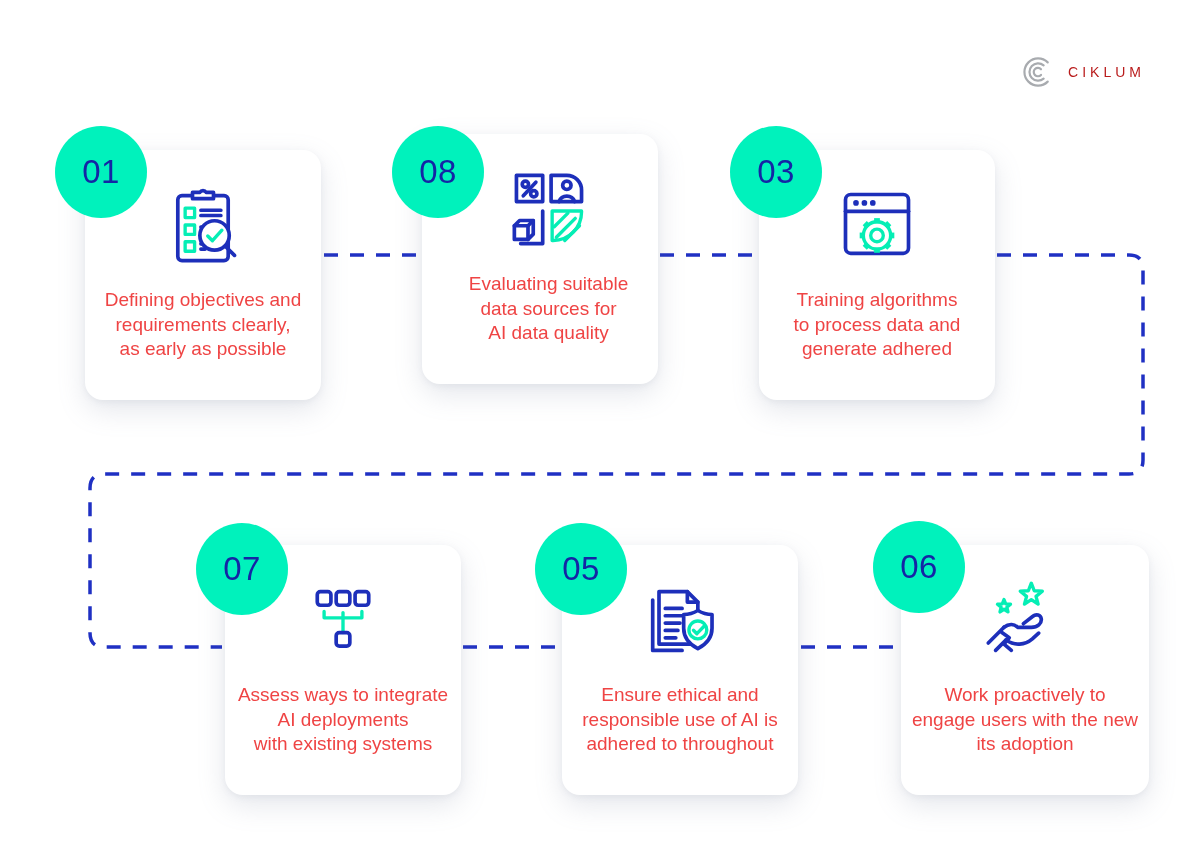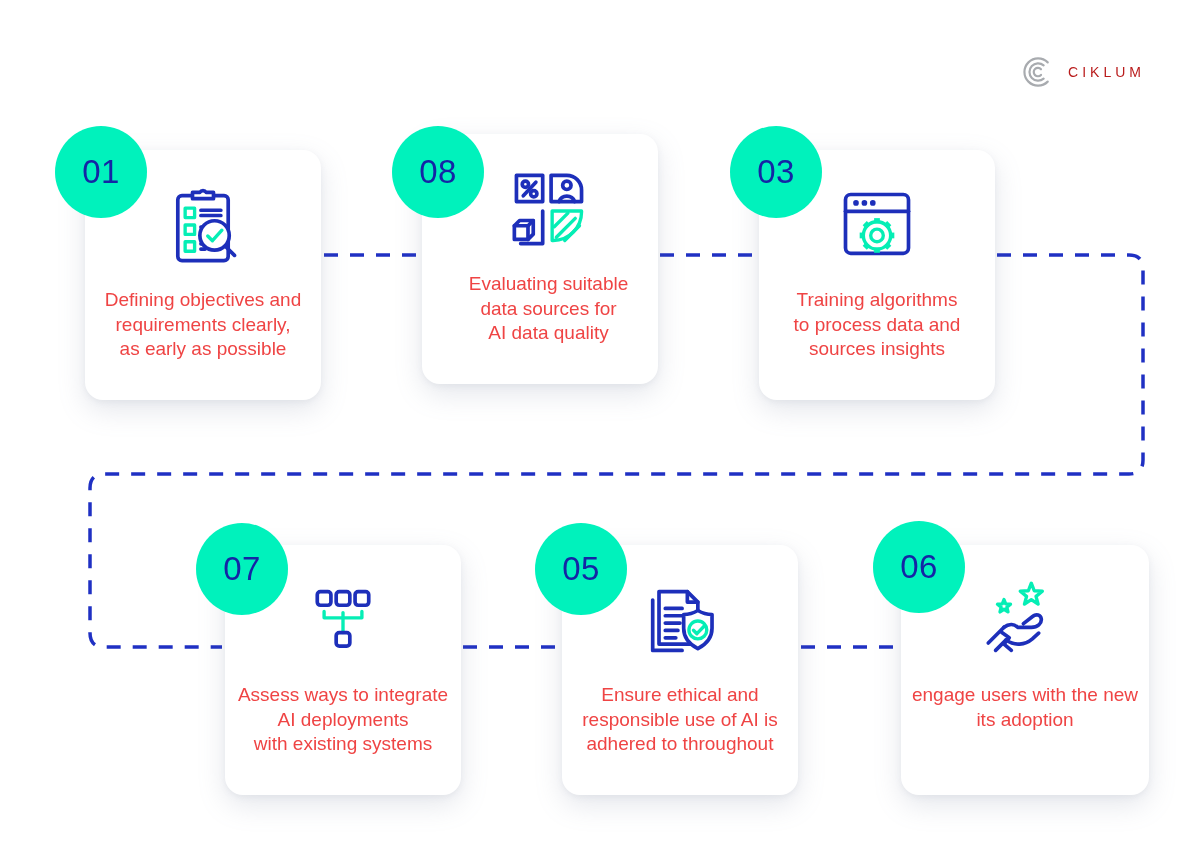--- a/index.html
+++ b/index.html
@@ -138,21 +138,21 @@
             <path d="M48.2 57.2 L51.7 60.7"></path>
             <path d="M28.3 60.7 L31.8 57.2"></path>
             <path d="M48.2 40.8 L51.7 37.3"></path>
           </g>
         </g>
       </svg>
     </div>
     <div class="card-text">
       <div>Training algorithms</div>
       <div>to process data and</div>
-      <div>sources insights</div>
+      <div>generate adhered</div>
     </div>
   </div>
 
   <div class="card card5">
     <div class="icon-box">
       <svg width="84" height="84" viewBox="0 0 80 80">
         <path class="ib" d="M14 20 V68 H42" stroke-width="3.2"></path>
         <path class="ib wf" d="M20 12 H47 L57 22 V62 H20 Z"></path>
         <path class="ib" d="M47 12 V22 H57" stroke-width="3"></path>
         <path class="ib" d="M26 28 H42 M26 35 H44 M26 42 H40 M26 49 H38 M26 56 H36" stroke-width="3"></path>
@@ -193,20 +193,21 @@
         <g class="ib" stroke-width="3.2">
           <path d="M5 61 L20 46"></path>
           <path d="M12 68 L22 58"></path>
           <path d="M20 46 C25 42 30 43 33 46 L46 46 C52 46 56 42.5 55.5 38 C55 34 50.5 33 47.5 35.5 L38.5 42.5"></path>
           <path d="M22 58 C30 64 40 63 47 57 L53 51.5"></path>
           <path d="M18 51 L25 56 L20 62 L27 68"></path>
         </g>
       </svg>
     </div>
     <div class="card-text">
+      <div>Work proactively to</div>
       <div>engage users with the new</div>
       <div>its adoption</div>
     </div>
   </div>
 
   <div class="num-circle nc1">
       <span>01</span>
     </div>
   <div class="num-circle nc2">
       <span>08</span>

